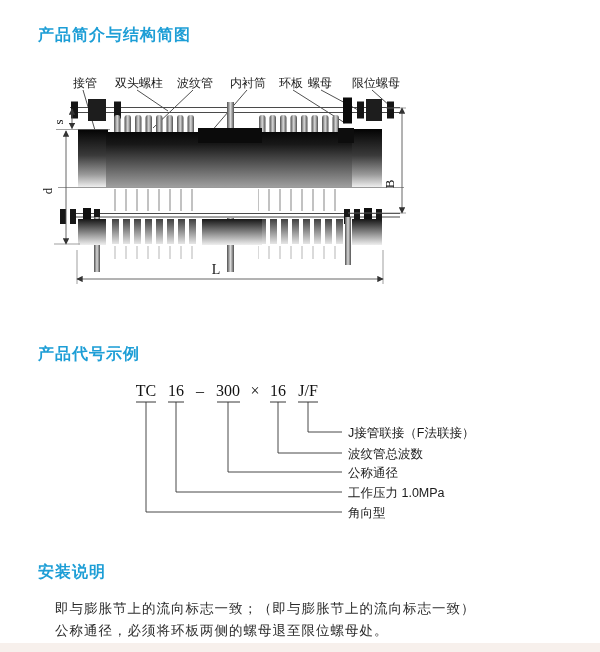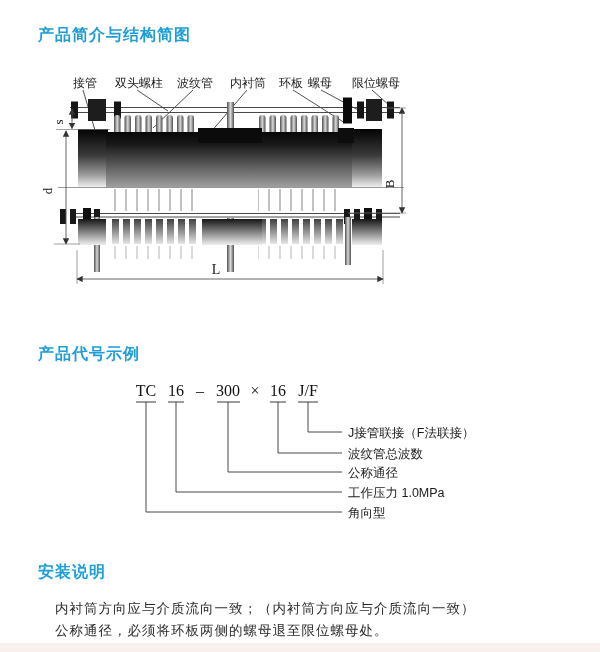--- a/index.html
+++ b/index.html
@@ -251,16 +251,16 @@
     <text class="callout" x="348" y="436.5">J接管联接（F法联接）</text>
     <text class="callout" x="348" y="457.5">波纹管总波数</text>
     <text class="callout" x="348" y="476.5">公称通径</text>
     <text class="callout" x="348" y="496.5">工作压力 1.0MPa</text>
     <text class="callout" x="348" y="516.5">角向型</text>
   </g>
 </svg>
 
 <div class="sec-title" id="title-install">安装说明</div>
 
-<div class="install-line" id="install-line-1">内衬筒方向应与介质流向一致；（内衬筒方向应与介质流向一致）</div>
+<div class="install-line" id="install-line-1">即与膨胀节上的流向标志一致；（即与膨胀节上的流向标志一致）</div>
 <div class="install-line" id="install-line-2">公称通径，必须将环板两侧的螺母退至限位螺母处。</div>
 
 <div id="footer-strip"></div>
 
 </body></html>

